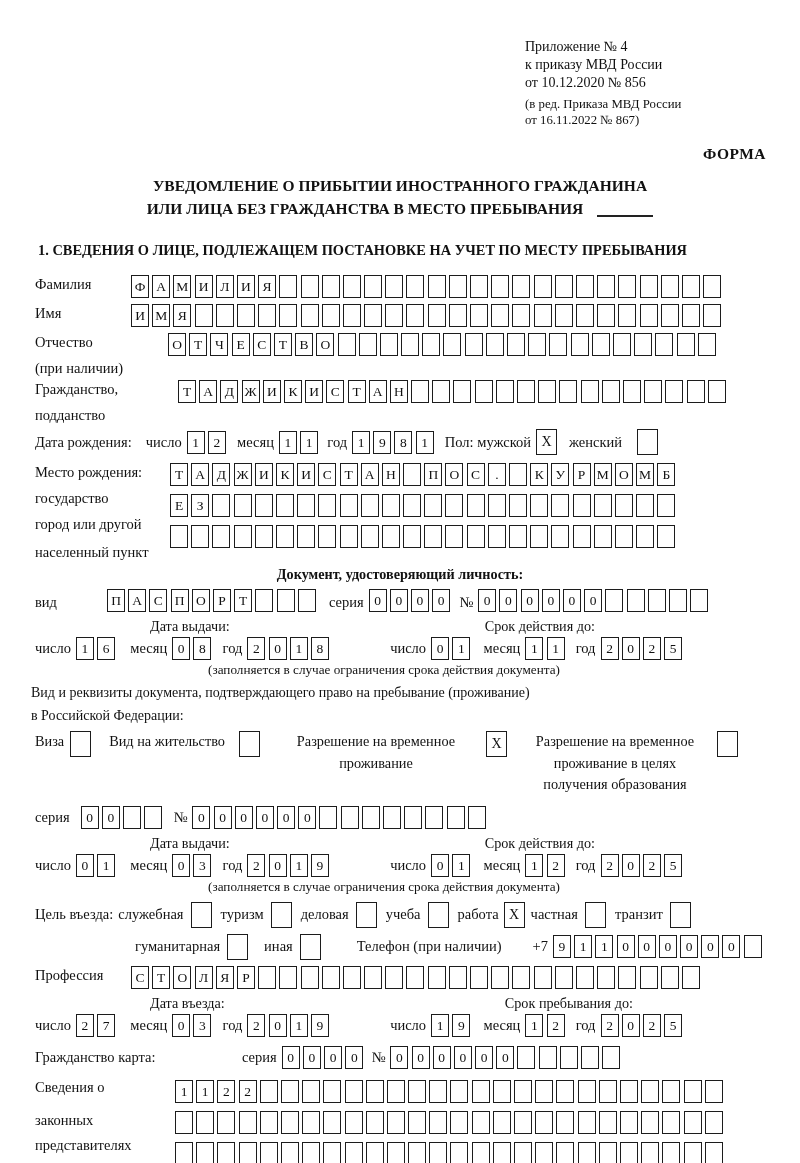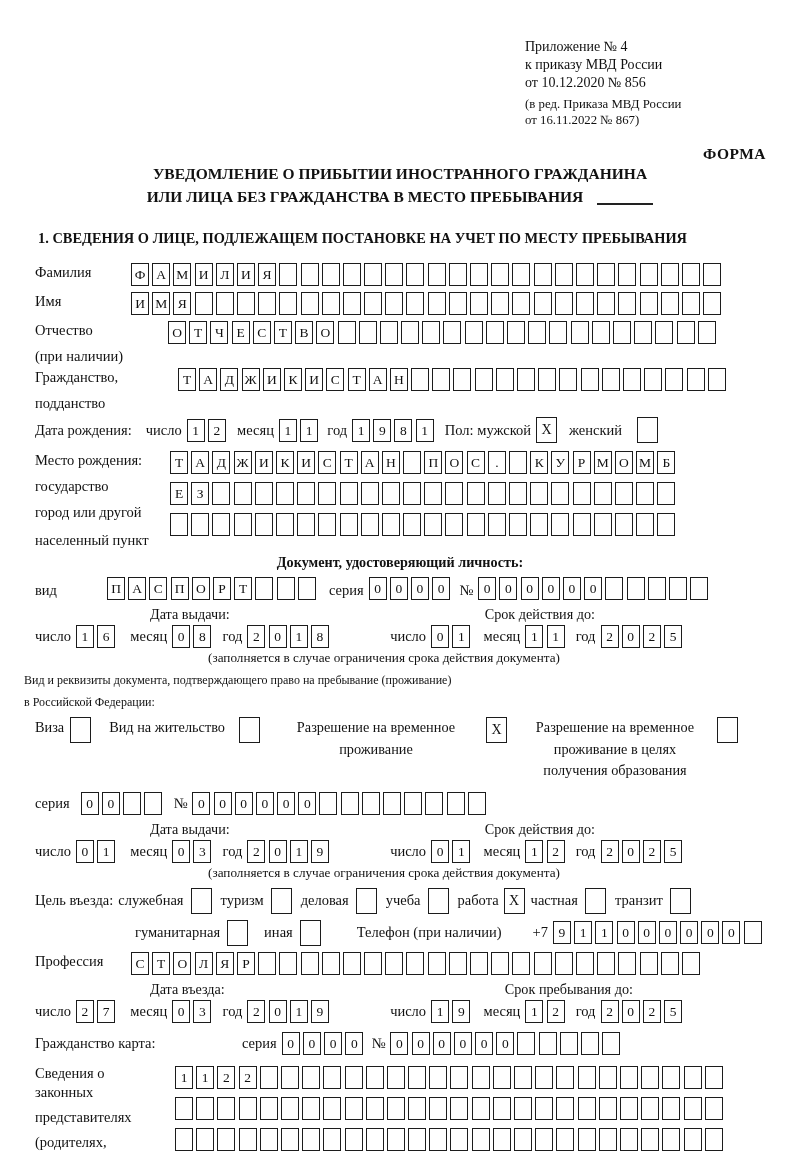--- a/index.html
+++ b/index.html
@@ -1,36 +1,36 @@
 <!DOCTYPE html>
 <html><head>
 <meta charset="utf-8">
 <style>
   html,body{margin:0;padding:0;background:#fff;}
   .page{width:800px;height:1163px;background:#fff;color:#111;overflow:hidden;
         font-family:"Liberation Serif","DejaVu Serif",serif;position:relative;}
   .appendix{margin:38px 30px 0 525px;font-size:14px;line-height:1.3;}
   .appendix .rev{font-size:12.8px;margin-top:3px;line-height:1.32;}
   .form-label{text-align:right;margin:16px 34px 0 0;font-weight:bold;font-size:15.5px;letter-spacing:.5px;}
-  .title{margin-top:0;text-align:center;font-weight:bold;font-size:15.5px;line-height:1.45;}
+  .title{margin-top:12px;text-align:center;font-weight:bold;font-size:15.5px;line-height:1.45;}
   .blank-line{display:inline-block;width:56px;border-bottom:2.2px solid #222;margin-left:14px;transform:translateY(3px);}
   .sec-head{margin:22px 0 16px 38px;font-weight:bold;font-size:14.4px;}
   .row{display:flex;align-items:flex-start;padding-left:35px;margin-bottom:6px;font-size:14.5px;line-height:19px;}
   .cells{display:flex;flex-wrap:nowrap;}
   .cell{width:16px;height:21px;border:1.8px solid #1c1c1c;margin-right:3.2px;text-align:center;
         font-size:13.5px;line-height:21px;flex:0 0 auto;background:#fff;}
   .checkbox{width:19px;height:24px;border:1.8px solid #1c1c1c;display:inline-block;text-align:center;
         font-size:14px;line-height:23px;flex:0 0 auto;background:#fff;}
   .lbl{flex:0 0 auto;}
   .lbl-sm{flex:0 0 auto;margin-right:5px;}
   .grp{display:flex;align-items:flex-start;}
   .doc-head{text-align:center;font-weight:bold;font-size:14.2px;margin:4px 0 6px 0;}
   .dhead{display:flex;font-size:14.2px;margin-bottom:2px;}
   .note-right{text-align:center;padding-right:32px;font-size:13.2px;margin:-1px 0 7px 0;}
-  .plain{padding-left:24px;font-size:12px;margin-bottom:7px;}
+  .plain{padding-left:31px;font-size:14px;margin-bottom:7px;}
   .types-row{display:flex;align-items:flex-start;padding-left:35px;margin:2px 0 10px 0;font-size:14.3px;}
   .type-label{text-align:center;line-height:1.5;}
   .p-item{display:flex;align-items:center;}
   .p-item .checkbox{margin-left:7px;}
   .mb9{margin-bottom:8px;}
 </style>
 </head>
 <body>
 
 <div class="page">
@@ -630,21 +630,21 @@
         <span class="cell"></span>
         <span class="cell"></span>
         <span class="cell"></span>
         <span class="cell"></span>
       </span>
   </div>
 
   <div class="row" style="margin-bottom:0">
     <div class="lbl" style="width:140px">
       <div>Сведения о</div>
-      <div style="margin-top:0">законных</div>
+      <div style="margin-top:14px">законных</div>
       <div style="margin-top:6px">представителях</div>
       <div style="margin-top:6px">(родителях,</div>
 
     </div>
     <div style="padding-top:2px">
       <div class="cells mb9">
           <span class="cell">1</span>
           <span class="cell">1</span>
           <span class="cell">2</span>
           <span class="cell">2</span>

